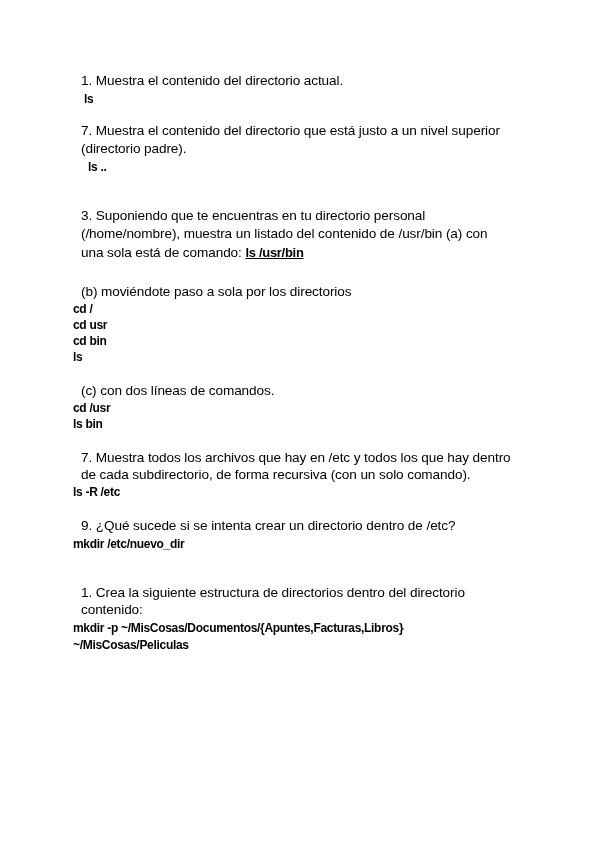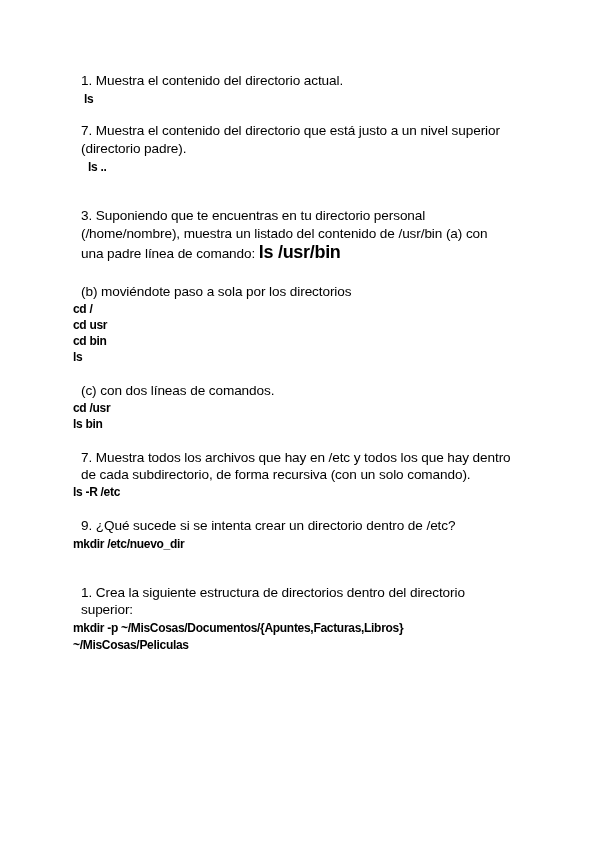--- a/index.html
+++ b/index.html
@@ -1,52 +1,52 @@
 <!DOCTYPE html>
 <html><head>
 <meta charset="utf-8">
 <style>
   html, body { margin: 0; padding: 0; background: #ffffff; }
   body { width: 600px; height: 848px; position: relative; overflow: hidden;
          font-family: "Liberation Sans", sans-serif; color: #000; }
   .ln { position: absolute; left: 81px; font-size: 13.6px; line-height: 17px; white-space: nowrap; letter-spacing: -0.1px; }
   .cmd { position: absolute; left: 73px; font-size: 12px; line-height: 16px; font-weight: bold; white-space: nowrap; letter-spacing: -0.3px; }
-  .inl { font-weight: bold; font-size: 18px; letter-spacing: -0.3px; }
+  .inl { font-weight: bold; font-size: 13px; letter-spacing: -0.3px; text-decoration: underline; }
 </style>
 </head>
 <body>
 
 <div>
 
   <div class="ln" style="top:72px">1. Muestra el contenido del directorio actual.</div>
   <div class="cmd" style="top:91px; left:84px">ls</div>
 
   <div class="ln" style="top:122px">7. Muestra el contenido del directorio que está justo a un nivel superior</div>
   <div class="ln" style="top:140px">(directorio padre).</div>
   <div class="cmd" style="top:159px; left:88px">ls ..</div>
 
   <div class="ln" style="top:207px">3. Suponiendo que te encuentras en tu directorio personal</div>
   <div class="ln" style="top:225px">(/home/nombre), muestra un listado del contenido de /usr/bin (a) con</div>
-  <div class="ln" style="top:244px"><span>una padre línea de comando: </span><span class="inl">ls /usr/bin</span></div>
+  <div class="ln" style="top:244px"><span>una sola está de comando: </span><span class="inl">ls /usr/bin</span></div>
 
   <div class="ln" style="top:283px"> (b) moviéndote paso a sola por los directorios</div>
   <div class="cmd" style="top:301px">cd /</div>
   <div class="cmd" style="top:317px">cd usr</div>
   <div class="cmd" style="top:333px">cd bin</div>
   <div class="cmd" style="top:349px">ls</div>
 
   <div class="ln" style="top:382px"> (c) con dos líneas de comandos.</div>
   <div class="cmd" style="top:400px">cd /usr</div>
   <div class="cmd" style="top:416px">ls bin</div>
 
   <div class="ln" style="top:449px">7. Muestra todos los archivos que hay en /etc y todos los que hay dentro</div>
   <div class="ln" style="top:466px">de cada subdirectorio, de forma recursiva (con un solo comando).</div>
   <div class="cmd" style="top:484px">ls -R /etc</div>
 
   <div class="ln" style="top:517px">9. ¿Qué sucede si se intenta crear un directorio dentro de /etc?</div>
   <div class="cmd" style="top:536px">mkdir /etc/nuevo_dir</div>
 
   <div class="ln" style="top:584px">1. Crea la siguiente estructura de directorios dentro del directorio</div>
-  <div class="ln" style="top:601px">superior:</div>
+  <div class="ln" style="top:601px">contenido:</div>
   <div class="cmd" style="top:620px">mkdir -p ~/MisCosas/Documentos/{Apuntes,Facturas,Libros}</div>
   <div class="cmd" style="top:637px">~/MisCosas/Peliculas</div>
 
 </div>
 
 </body></html>

